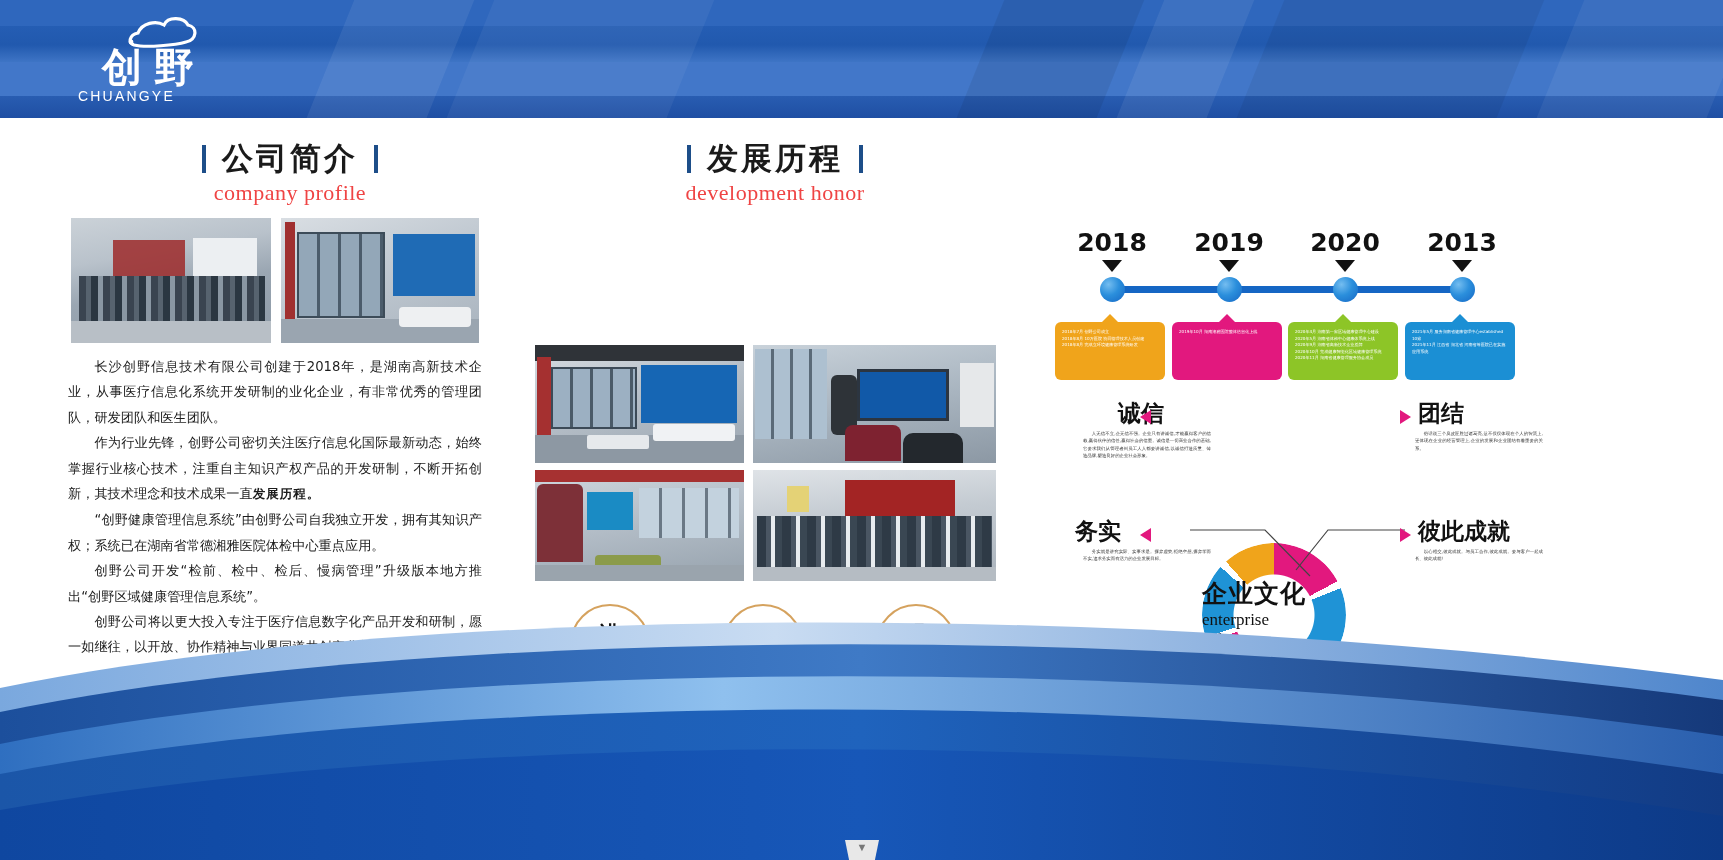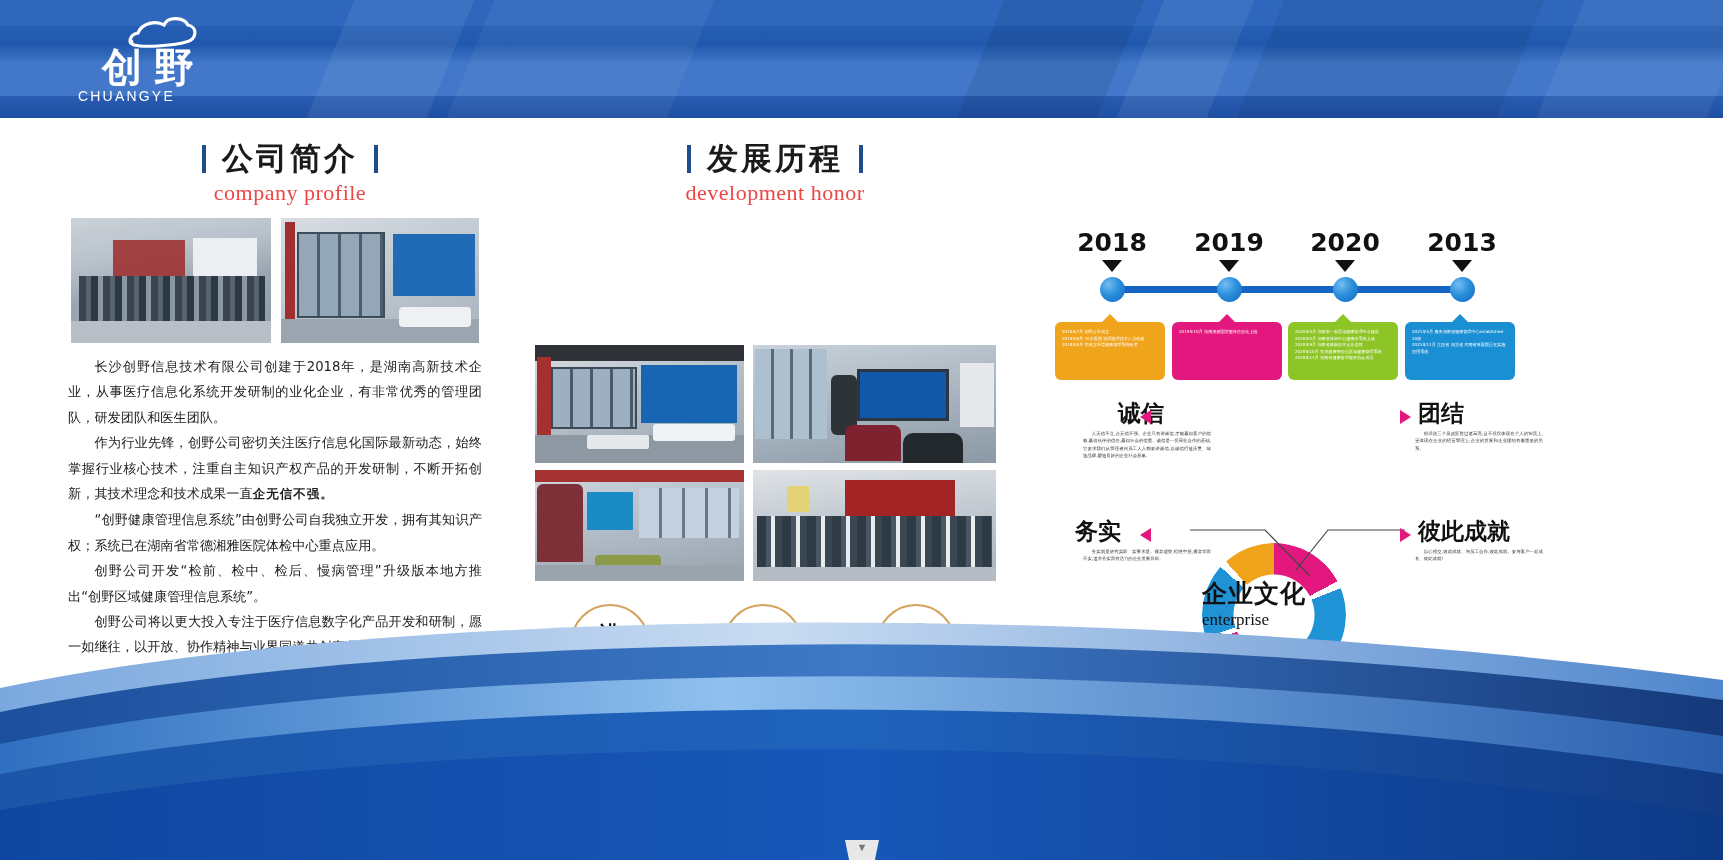--- a/index.html
+++ b/index.html
@@ -195,21 +195,21 @@
       <div style="position:absolute;left:4px;top:4px;width:10px;height:100px;background:#a03030;"></div>
       <div style="position:absolute;left:16px;top:14px;width:88px;height:86px;
         background:repeating-linear-gradient(90deg,#93a7b8 0 18px,#4b5c6b 18px 21px);border:2px solid #3d4c59;"></div>
       <div style="position:absolute;left:112px;top:16px;width:82px;height:62px;background:#1f6bb5;"></div>
       <div style="position:absolute;left:0;bottom:0;width:100%;height:24px;background:#9aa5b0;"></div>
       <div style="position:absolute;left:118px;bottom:16px;width:72px;height:20px;background:#eef0f2;border-radius:4px;"></div>
     </div>
 
     <div id="profile-text">
       <p>长沙创野信息技术有限公司创建于2018年，是湖南高新技术企业，从事医疗信息化系统开发研制的业化企业，有非常优秀的管理团队，研发团队和医生团队。</p>
-      <p><span>作为行业先锋，创野公司密切关注医疗信息化国际最新动态，始终掌握行业核心技术，注重自主知识产权产品的开发研制，不断开拓创新，其技术理念和技术成果一直</span><span class="hand">企无信不强。</span></p>
+      <p><span>作为行业先锋，创野公司密切关注医疗信息化国际最新动态，始终掌握行业核心技术，注重自主知识产权产品的开发研制，不断开拓创新，其技术理念和技术成果一直</span><span class="hand">发展历程。</span></p>
       <p>“创野健康管理信息系统”由创野公司自我独立开发，拥有其知识产权；系统已在湖南省常德湘雅医院体检中心重点应用。</p>
       <p>创野公司开发“检前、检中、检后、慢病管理”升级版本地方推出“创野区域健康管理信息系统”。</p>
       <p>创野公司将以更大投入专注于医疗信息数字化产品开发和研制，愿一如继往，以开放、协作精神与业界同道共创产业美好未来</p>
     </div>
 
     <div class="sec-head" id="sec-honor">
       <div class="sec-cn">
         <span class="bar"></span><span>发展历程</span><span class="bar"></span>
       </div>
       <div class="sec-en">development honor</div>

